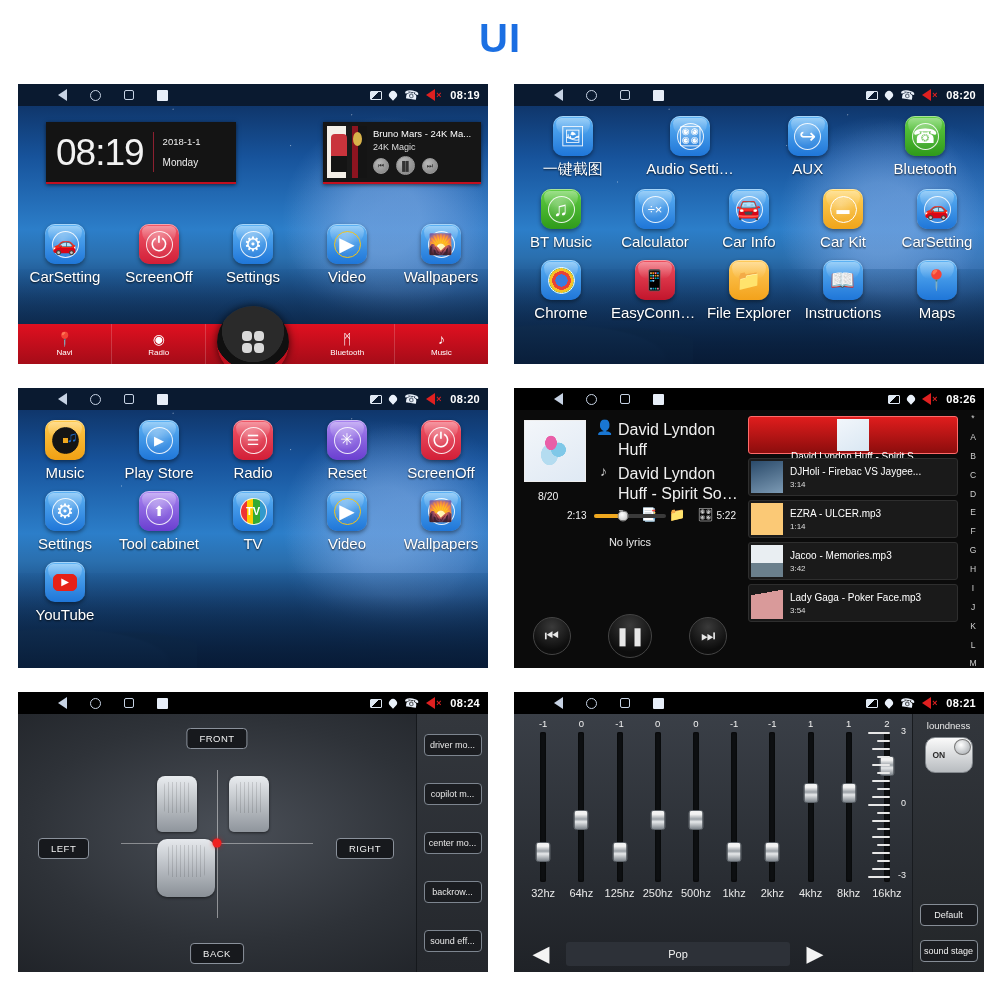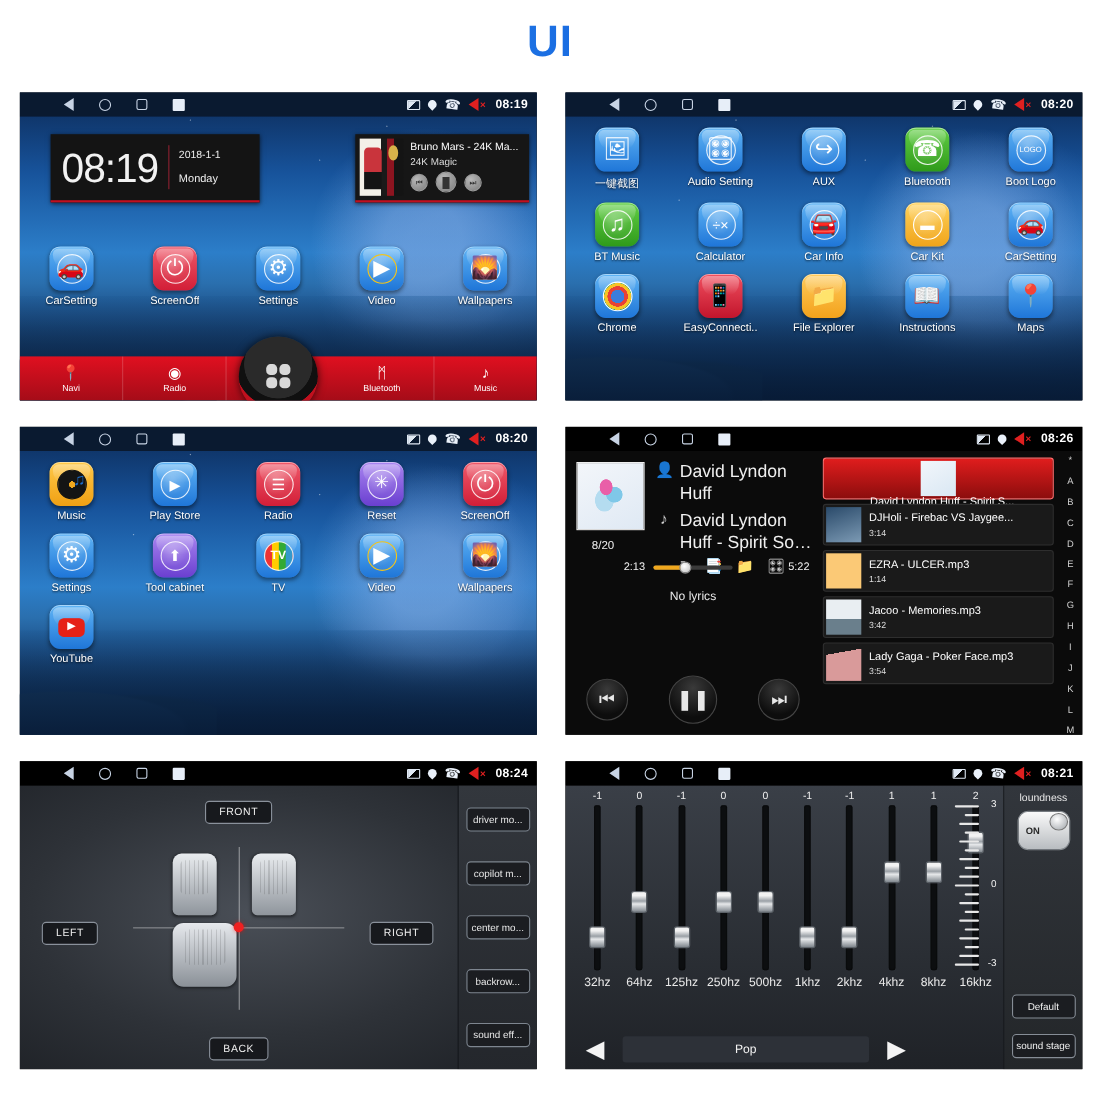--- a/index.html
+++ b/index.html
@@ -145,21 +145,21 @@
   .ic-orange{ background:linear-gradient(180deg,#ffcb5c,#f3a21b); }
   .ic-purple{ background:linear-gradient(180deg,#a985f0,#6a3fd0); }
   .ic-gold{ background:linear-gradient(180deg,#ffd25c,#f0a41a); }
   .ic-crimson{ background:linear-gradient(180deg,#f05060,#c2152c); }
   .glyph{ font-size:20px; color:#fff; position:relative; z-index:2; line-height:1;}
   .disc{
     position:absolute; width:27px;height:27px;border-radius:50%;
     background:radial-gradient(circle at 38% 32%, rgba(255,255,255,.28), rgba(255,255,255,.05) 60%);
     border:1.6px solid rgba(255,255,255,.85); z-index:1;
   }
-  .applabel{ color:#fff; font-size:10px; margin-top:4px; text-shadow:0 1px 2px rgba(0,0,0,.85);
+  .applabel{ color:#fff; font-size:15px; margin-top:4px; text-shadow:0 1px 2px rgba(0,0,0,.85);
     max-width:88px; white-space:nowrap; overflow:hidden; text-overflow:ellipsis; text-align:center;}
 
   
   .dock{
     position:absolute; left:0; bottom:0; width:100%; height:40px;
     background:linear-gradient(180deg,#e01020,#a50c18);
     display:flex; align-items:center; z-index:10;
   }
   .dockitem{ flex:1; display:flex; flex-direction:column; align-items:center; justify-content:center; gap:2px;
     border-right:1px solid rgba(255,255,255,.18); height:100%;}
@@ -493,28 +493,20 @@
               <div class="applabel">AUX</div>
             </div>
           <div class="app">
               <div class="icon ic-green">
                 <span class="gl"></span>
                 <span class="disc"></span>
                 <span class="glyph">☎</span>
               </div>
               <div class="applabel">Bluetooth</div>
             </div>
-          <div class="app">
-              <div class="icon ic-blue">
-                <span class="gl"></span>
-                <span class="disc"></span>
-                <span class="glyph" style="font-size:7px">LOGO</span>
-              </div>
-              <div class="applabel">Boot Logo</div>
-            </div>
         </div>
         <div class="approw" style="margin-bottom:10px">
           <div class="app">
               <div class="icon ic-green">
                 <span class="gl"></span>
                 <span class="disc"></span>
                 <span class="glyph">♫</span>
               </div>
               <div class="applabel">BT Music</div>
             </div>

